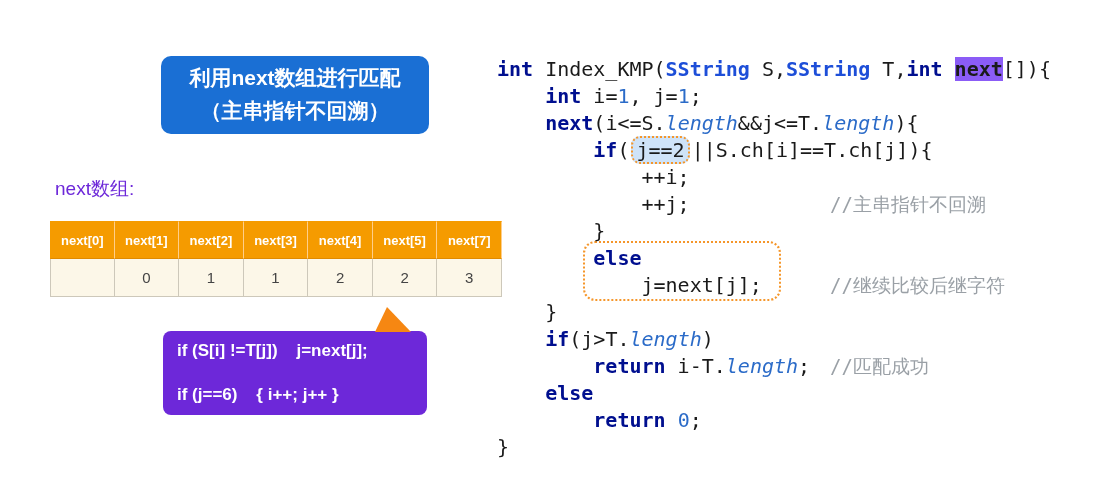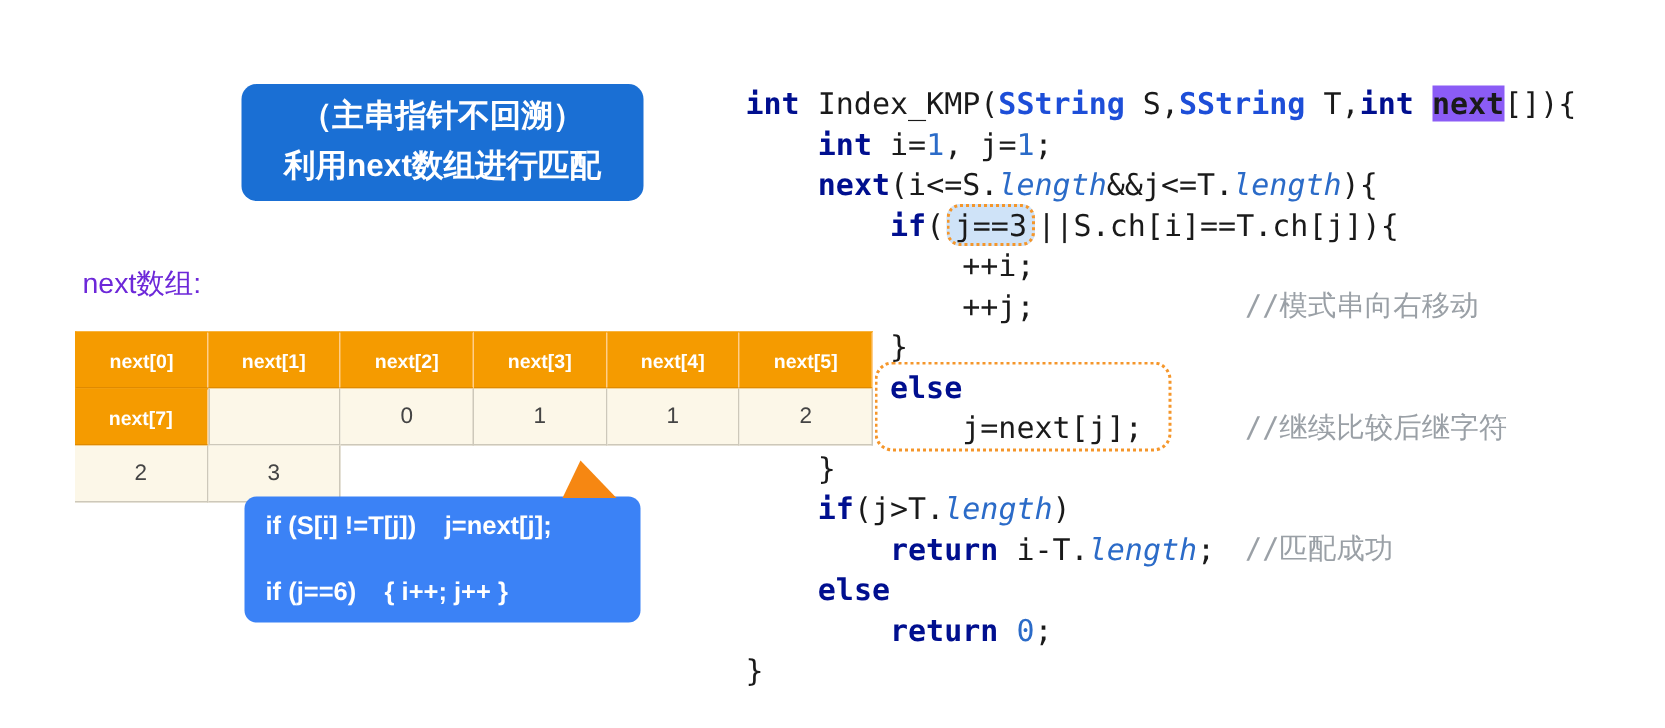--- a/index.html
+++ b/index.html
@@ -20,41 +20,41 @@
   }
 
   
   .array-label {
     position:absolute; left:55px; top:176px;
     font-size:19px; color:#6d28d9;
   }
 
   
   .next-table {
-    position:absolute; left:50px; top:221px; width:532px;
-    display:grid; grid-template-columns:repeat(6,1fr);
+    position:absolute; left:50px; top:221px; width:452px;
+    display:grid; grid-template-columns:repeat(7,1fr);
   }
   .hcell {
     background:#f59b00; color:#fff; font-weight:bold; font-size:13px;
     height:38px; display:flex; align-items:center; justify-content:center;
     border-top:1px solid #f59b00; border-bottom:1px solid #e08a00;
     border-right:1px solid #ffce8a;
   }
   .hcell:first-child { border-left:1px solid #f59b00; }
   .vcell {
     background:#fcf7e8; color:#444; font-size:15px;
     height:38px; display:flex; align-items:center; justify-content:center;
     border-right:1px solid #cdc8ba; border-bottom:1px solid #cdc8ba;
   }
   .vcell-first { border-left:1px solid #cdc8ba; }
 
   
   .callout {
     position:absolute; left:163px; top:331px; width:264px; height:84px;
-    background:#3b82f6; border-radius:8px; color:#fff;
+    background:#6d28d9; border-radius:8px; color:#fff;
     font-size:17px; font-weight:bold; white-space:pre;
     padding:10px 14px; display:flex; flex-direction:column; justify-content:space-between;
   }
   .callout-tail {
     position:absolute; top:-24px; left:212px; width:0; height:0;
     border-left:12px solid transparent; border-right:24px solid transparent;
     border-bottom:25px solid #f68712;
   }
 
   
@@ -80,22 +80,22 @@
   }
   .annotation-box {
     position:absolute; left:86px; top:185px; width:198px; height:60px;
     border:2.5px dotted #f5962a; border-radius:12px; pointer-events:none;
   }
 </style>
 </head>
 <body>
 
 <div class="banner">
+  <div>利用next数组进行匹配</div>
   <div>（主串指针不回溯）</div>
-  <div>利用next数组进行匹配</div>
 </div>
 
 <div class="array-label">next数组:</div>
 
 <div class="next-table">
     <div class="hcell">next[0]</div>
     <div class="hcell">next[1]</div>
     <div class="hcell">next[2]</div>
     <div class="hcell">next[3]</div>
     <div class="hcell">next[4]</div>
@@ -114,23 +114,23 @@
   <span class="callout-tail"></span>
   <div>if (S[i] !=T[j])    j=next[j];</div>
   <div>if (j==6)    { i++; j++ }</div>
 </div>
 
 <div class="code">
   <div class="annotation-box"></div>
 <div class="code-line"><span class="tk-kw">int</span><span class="tk-p"> Index_KMP(</span><span class="tk-type">SString</span><span class="tk-p"> S,</span><span class="tk-type">SString</span><span class="tk-p"> T,</span><span class="tk-kw">int</span><span class="tk-p"> </span><span class="tk-tan">next</span><span class="tk-p">[]){</span></div>
     <div class="code-line"><span class="tk-p">    </span><span class="tk-kw">int</span><span class="tk-p"> i=</span><span class="tk-num">1</span><span class="tk-p">, j=</span><span class="tk-num">1</span><span class="tk-p">;</span></div>
     <div class="code-line"><span class="tk-p">    </span><span class="tk-kw">next</span><span class="tk-p">(i&lt;=S.</span><span class="tk-mem">length</span><span class="tk-p">&amp;&amp;j&lt;=T.</span><span class="tk-mem">length</span><span class="tk-p">){</span></div>
-    <div class="code-line"><span class="tk-p">        </span><span class="tk-kw">if</span><span class="tk-p">(</span><span class="tk-sel">j==3</span><span class="tk-p">||S.ch[i]==T.ch[j]){</span></div>
+    <div class="code-line"><span class="tk-p">        </span><span class="tk-kw">if</span><span class="tk-p">(</span><span class="tk-sel">j==2</span><span class="tk-p">||S.ch[i]==T.ch[j]){</span></div>
     <div class="code-line"><span class="tk-p">            ++i;</span></div>
-    <div class="code-line"><span class="tk-p">            ++j;</span><span class="tk-cmt">//模式串向右移动</span></div>
+    <div class="code-line"><span class="tk-p">            ++j;</span><span class="tk-cmt">//主串指针不回溯</span></div>
     <div class="code-line"><span class="tk-p">        }</span></div>
     <div class="code-line"><span class="tk-p">        </span><span class="tk-kw">else</span></div>
     <div class="code-line"><span class="tk-p">            j=next[j];</span><span class="tk-cmt">//继续比较后继字符</span></div>
     <div class="code-line"><span class="tk-p">    }</span></div>
     <div class="code-line"><span class="tk-p">    </span><span class="tk-kw">if</span><span class="tk-p">(j&gt;T.</span><span class="tk-mem">length</span><span class="tk-p">)</span></div>
     <div class="code-line"><span class="tk-p">        </span><span class="tk-kw">return</span><span class="tk-p"> i-T.</span><span class="tk-mem">length</span><span class="tk-p">;</span><span class="tk-cmt">//匹配成功</span></div>
     <div class="code-line"><span class="tk-p">    </span><span class="tk-kw">else</span></div>
     <div class="code-line"><span class="tk-p">        </span><span class="tk-kw">return</span><span class="tk-p"> </span><span class="tk-num">0</span><span class="tk-p">;</span></div>
     <div class="code-line"><span class="tk-p">}</span></div>
   </div>

